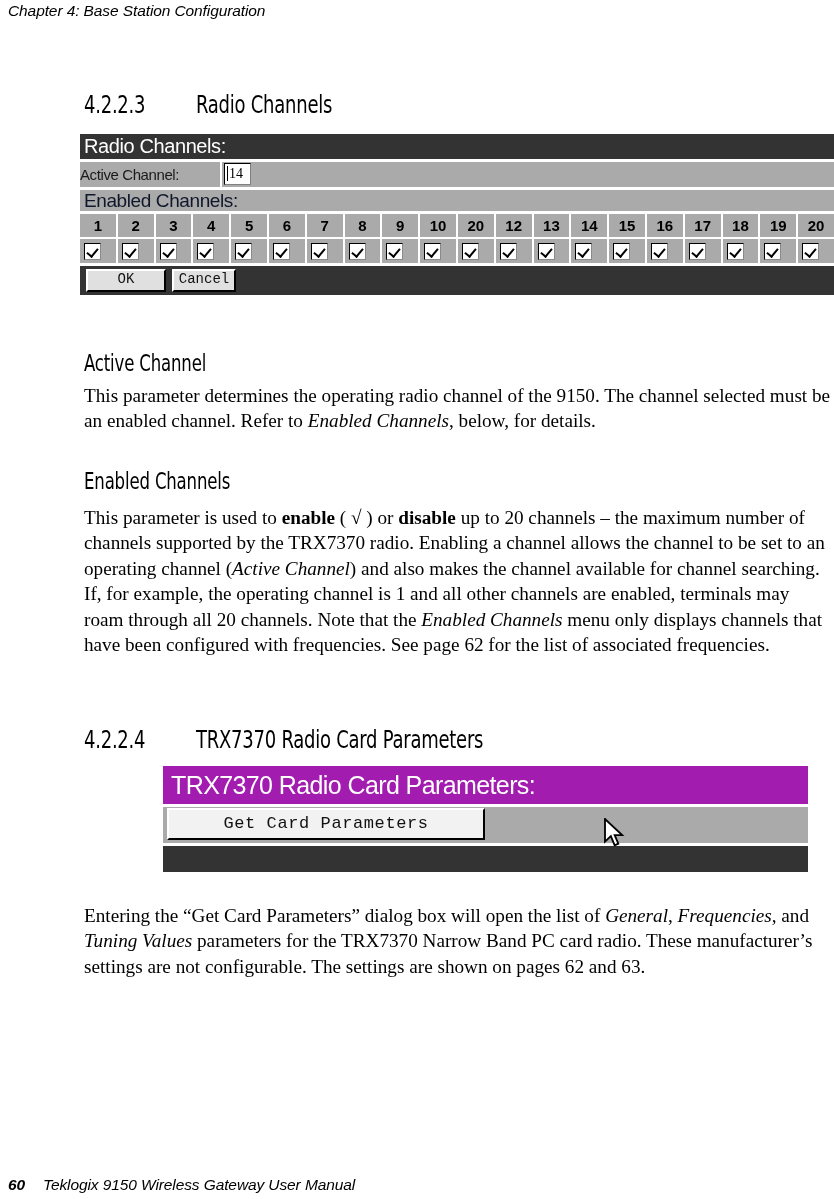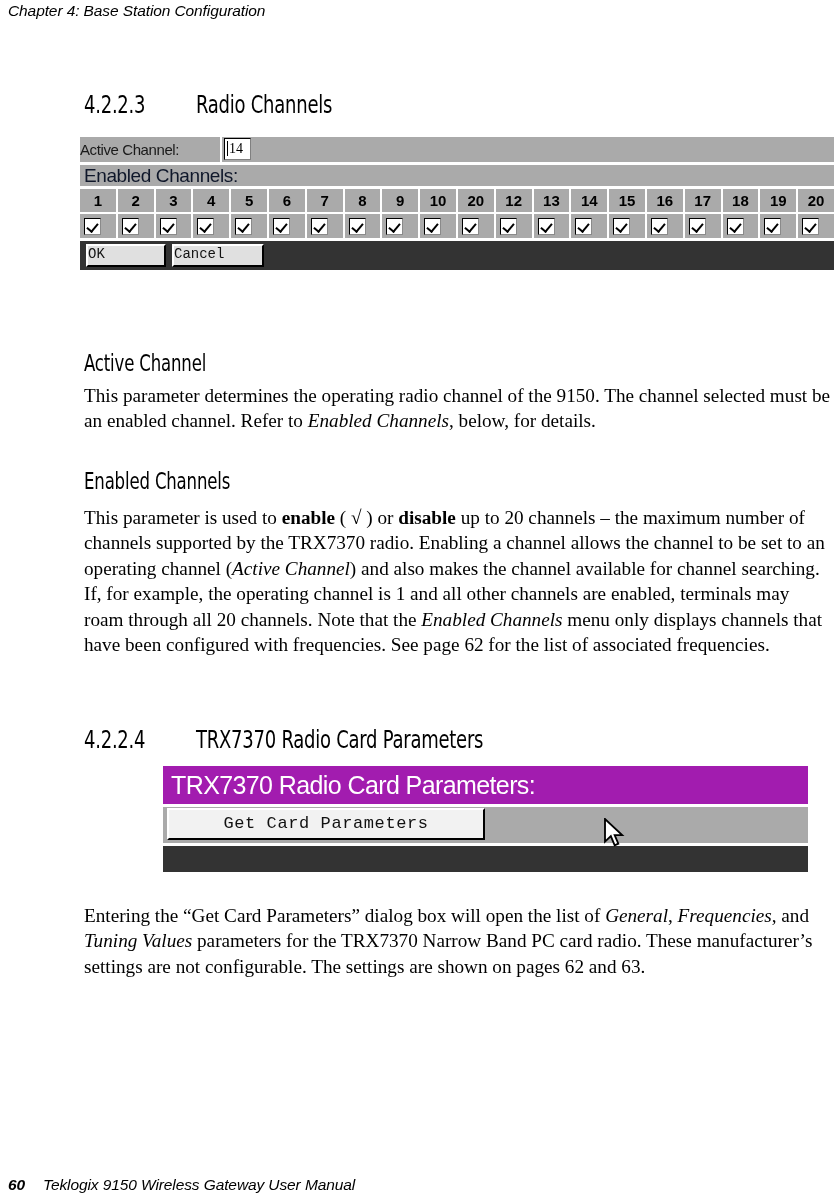--- a/index.html
+++ b/index.html
@@ -222,25 +222,26 @@
   }
   .btn95 {
     background: #e0e0e0;
     border-top: 2px solid #ffffff;
     border-left: 2px solid #ffffff;
     border-right: 2px solid #000000;
     border-bottom: 2px solid #000000;
     font-family: "Liberation Mono", monospace;
     font-size: 14px;
     color: #111111;
+    text-align: center;
     box-sizing: border-box;
     line-height: 17px;
   }
   .btn-ok { width: 80px; height: 23px; }
-  .btn-cancel { width: 92px; height: 23px; margin-left: 6px; }
+  .btn-cancel { width: 64px; height: 23px; margin-left: 6px; }
 
   
   .dlg2 {
     position: absolute;
     left: 163px;
     top: 766px;
     width: 645px;
   }
   .titlebar2 {
     background: #a21caf;
@@ -315,20 +316,21 @@
 <div class="runhead">
   <div class="runhead-chapter">Chapter 4:  Base Station Configuration</div>
 </div>
 
 <div class="h3" style="top: 90px;">
   <span class="num">4.2.2.3</span><span>Radio  Channels</span>
 </div>
 
 <div class="dlg1">
 
+  <div class="titlebar">Radio Channels:</div>
   <div class="row-gap"></div>
 
   <div class="row-active">
     <div class="cell-label">Active Channel:</div>
     <div class="cell-inputwrap">
       <div class="textinput">14</div>
     </div>
   </div>
 
   <div class="row-gap"></div>

